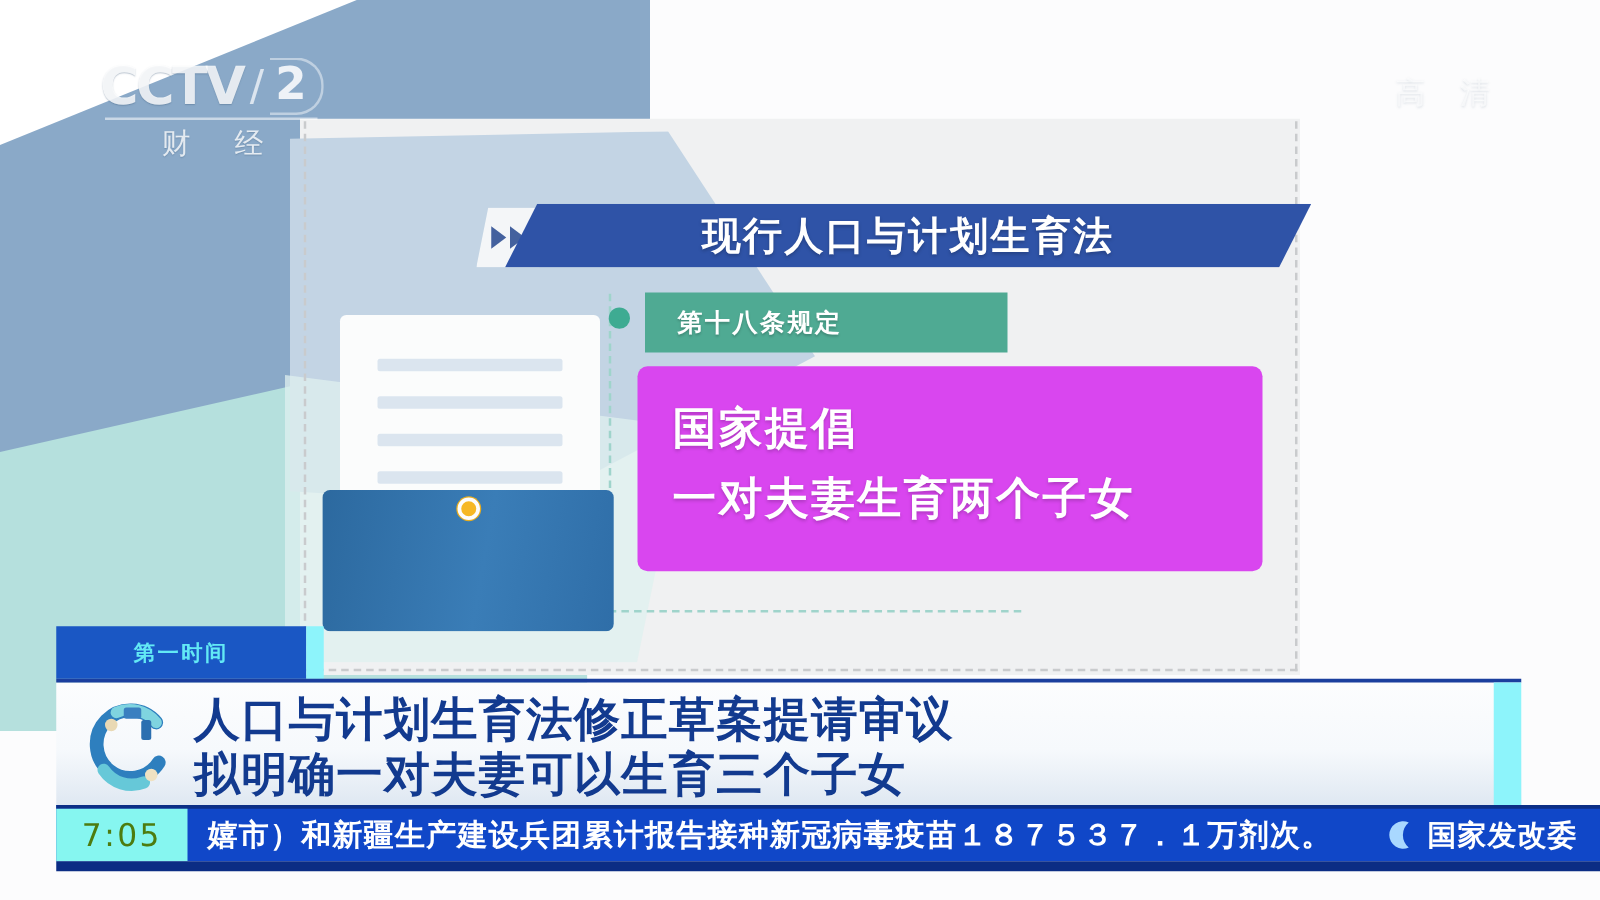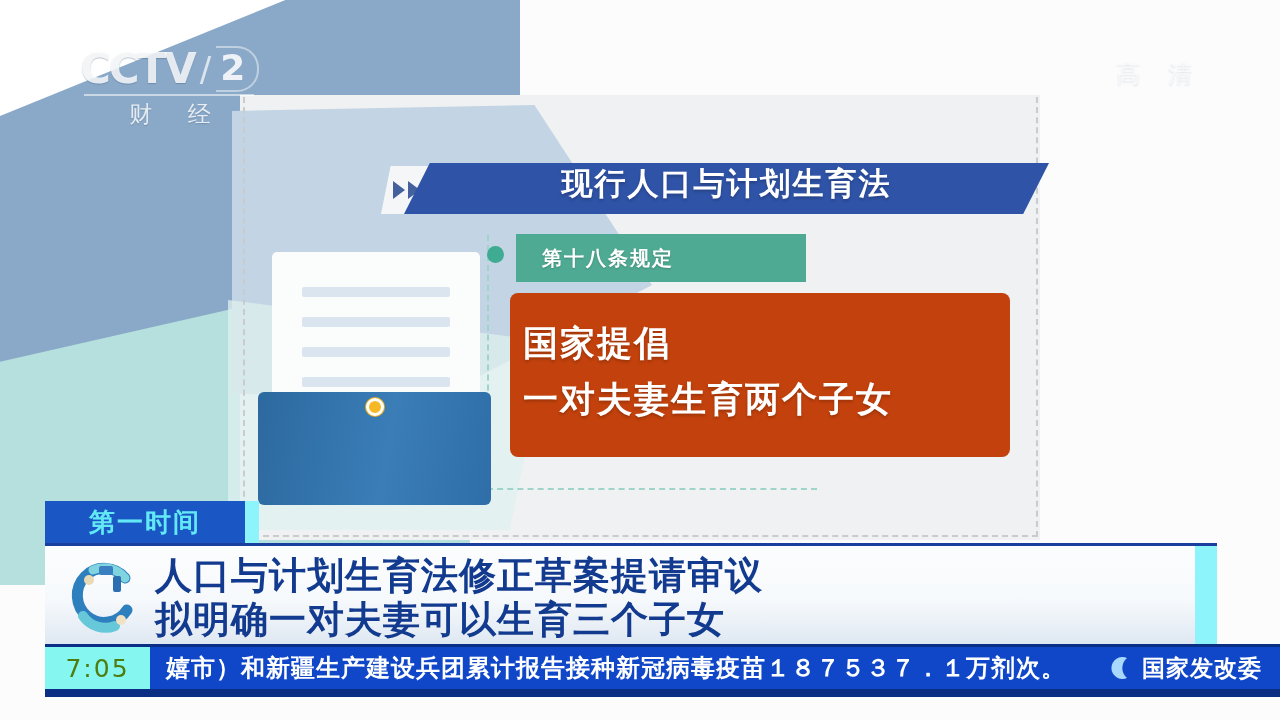--- a/index.html
+++ b/index.html
@@ -87,21 +87,21 @@
   }
   .arrow-plate .tri { position:absolute; width:0; height:0;
     border-top:9px solid transparent; border-bottom:9px solid transparent;
     border-left:12px solid #44619e; top:15px; }
   .arrow-plate .tri.a { left:12px; }
   .arrow-plate .tri.b { left:27px; }
   .title-banner {
     position:absolute; left:404px; top:163px; width:645px; height:51px;
     background:#2f53a7;
     clip-path: polygon(4% 0%, 100% 0%, 96% 100%, 0% 100%);
-    display:flex; justify-content:center;
+    display:flex; align-items:center; justify-content:center;
   }
   .title-banner span {
     color:#ffffff; font-size:31px; font-weight:bold; letter-spacing:2px;
     text-shadow:0 2px 3px rgba(0,0,0,.22);
   }
 
   
   .dot-green {
     position:absolute; left:487px; top:246px; width:17px; height:17px;
     border-radius:50%; background:#3eab92;
@@ -111,21 +111,21 @@
     background:#4faa93; display:flex; align-items:center; padding-left:26px;
   }
   .article-chip span {
     color:#ffffff; font-size:20px; font-weight:bold; letter-spacing:2px;
     text-shadow:0 1px 2px rgba(0,0,0,.2);
   }
 
   
   .content-card {
     position:absolute; left:510px; top:293px; width:500px; height:164px;
-    background:#c2410c; border-radius:8px; padding:22px 0 0 13px;
+    background:#d946ef; border-radius:8px; padding:22px 0 0 28px;
   }
   .content-card .ln {
     color:#ffffff; font-size:35px; font-weight:bold; letter-spacing:2px;
     line-height:56px; text-shadow:0 2px 3px rgba(0,0,0,.2);
   }
 
   
   .doc-paper {
     position:absolute; left:272px; top:252px; width:208px; height:160px;
     background:#fbfcfc; border-radius:5px 5px 0 0;
@@ -144,21 +144,21 @@
     border-radius:50%; background:#f6b824; border:3px solid #fdfdfc;
     box-shadow:0 0 0 1px #e8ad1e;
   }
 
   
   .prog-tab {
     position:absolute; left:45px; top:501px; width:200px; height:42px;
     background:#1a57c4; display:flex; align-items:center; justify-content:center;
   }
   .prog-tab span {
-    color:#62e9f5; font-size:26px; font-weight:bold; letter-spacing:2px;
+    color:#62e9f5; font-size:17px; font-weight:bold; letter-spacing:2px;
   }
   .prog-tab-cap {
     position:absolute; left:245px; top:501px; width:14px; height:42px;
     background:#8df4fb;
   }
   .headline-bar {
     position:absolute; left:45px; top:543px; width:1172px; height:101px;
     background:linear-gradient(180deg,#fcfdfe 0%,#f6f9fc 55%,#dfe8f2 100%);
     border-top:3px solid #1b3f9e;
   }

